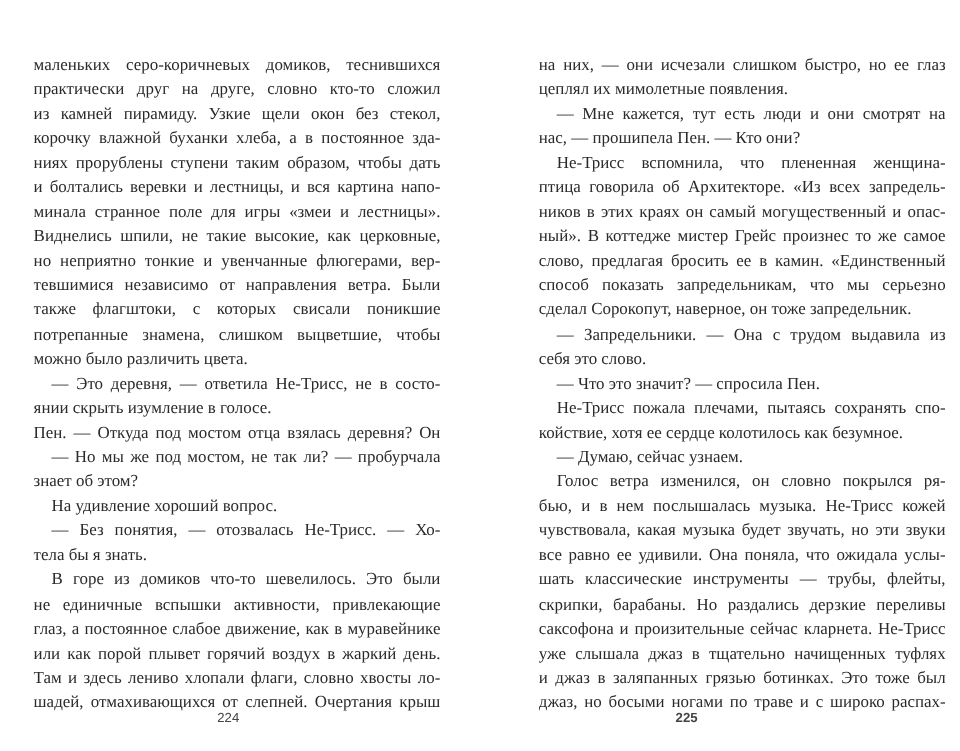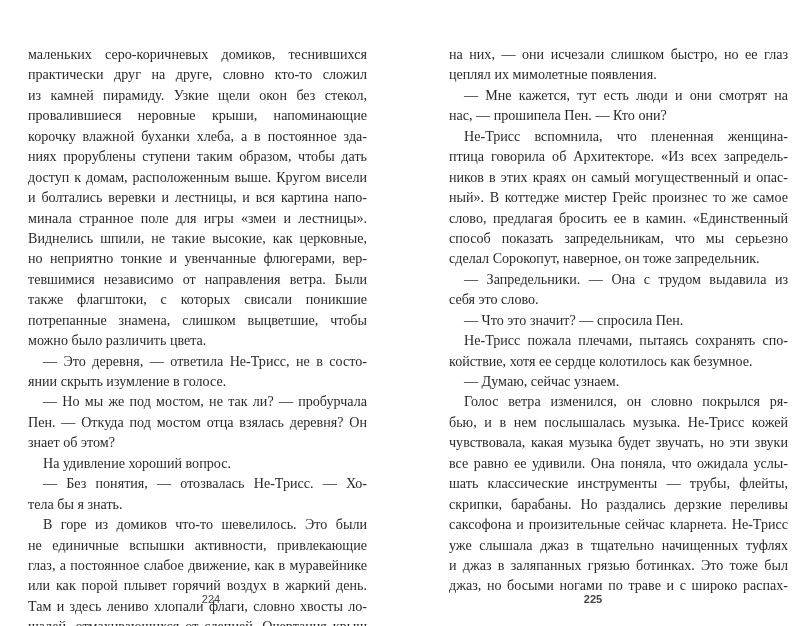--- a/index.html
+++ b/index.html
@@ -11,51 +11,49 @@
     .text {
       font-family: "Liberation Serif", "DejaVu Serif", serif;
       font-size: 14.1px;
       line-height: 20.45px;
       color: #2a2a2a;
     }
     .line { display: block; white-space: nowrap; text-align: justify; text-align-last: justify; height: 20.45px; overflow: hidden; }
     .line.last { text-align-last: left; }
     .line.indent { text-indent: 15px; }
     .folio {
-      position: absolute; top: 593px; width: 60px; text-align: center;
+      position: absolute; top: 593px; width: 60px; 
       font-family: "Liberation Sans", "DejaVu Sans", sans-serif;
       font-size: 11px; color: #444;
     }
     .folio.left { left: 181px; }
     .folio.right { left: 563px; font-weight: bold; }
   </style>
 </head>
 <body>
 
 <div class="spread">
   <div class="page left text" id="left-text">
       <span class="line ">маленьких серо-коричневых домиков, теснившихся</span>
       <span class="line ">практически друг на друге, словно кто-то сложил</span>
       <span class="line ">из камней пирамиду. Узкие щели окон без стекол,</span>
-      <span class="line ">провалившиеся неровные крыши, напоминающие</span>
       <span class="line ">корочку влажной буханки хлеба, а в постоянное зда-</span>
       <span class="line ">ниях прорублены ступени таким образом, чтобы дать</span>
-      <span class="line ">доступ к домам, расположенным выше. Кругом висели</span>
       <span class="line ">и болтались веревки и лестницы, и вся картина напо-</span>
       <span class="line ">минала странное поле для игры «змеи и лестницы».</span>
       <span class="line ">Виднелись шпили, не такие высокие, как церковные,</span>
       <span class="line ">но неприятно тонкие и увенчанные флюгерами, вер-</span>
       <span class="line ">тевшимися независимо от направления ветра. Были</span>
       <span class="line ">также флагштоки, с которых свисали поникшие</span>
       <span class="line ">потрепанные знамена, слишком выцветшие, чтобы</span>
       <span class="line last">можно было различить цвета.</span>
       <span class="line indent">— Это деревня, — ответила Не-Трисс, не в состо-</span>
       <span class="line last">янии скрыть изумление в голосе.</span>
+      <span class="line ">Пен. — Откуда под мостом отца взялась деревня? Он</span>
       <span class="line indent">— Но мы же под мостом, не так ли? — пробурчала</span>
-      <span class="line ">Пен. — Откуда под мостом отца взялась деревня? Он</span>
       <span class="line last">знает об этом?</span>
       <span class="line indent last">На удивление хороший вопрос.</span>
       <span class="line indent">— Без понятия, — отозвалась Не-Трисс. — Хо-</span>
       <span class="line last">тела бы я знать.</span>
       <span class="line indent">В горе из домиков что-то шевелилось. Это были</span>
       <span class="line ">не единичные вспышки активности, привлекающие</span>
       <span class="line ">глаз, а постоянное слабое движение, как в муравейнике</span>
       <span class="line ">или как порой плывет горячий воздух в жаркий день.</span>
       <span class="line ">Там и здесь лениво хлопали флаги, словно хвосты ло-</span>
       <span class="line ">шадей, отмахивающихся от слепней. Очертания крыш</span>

